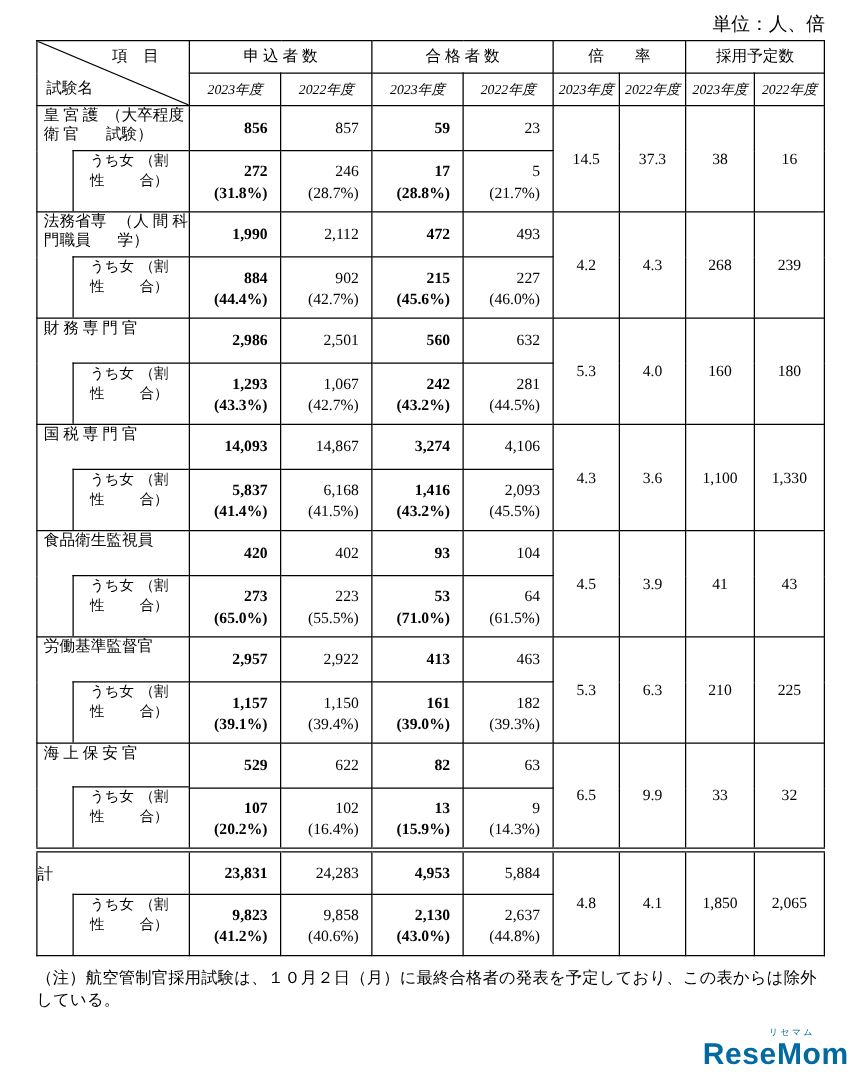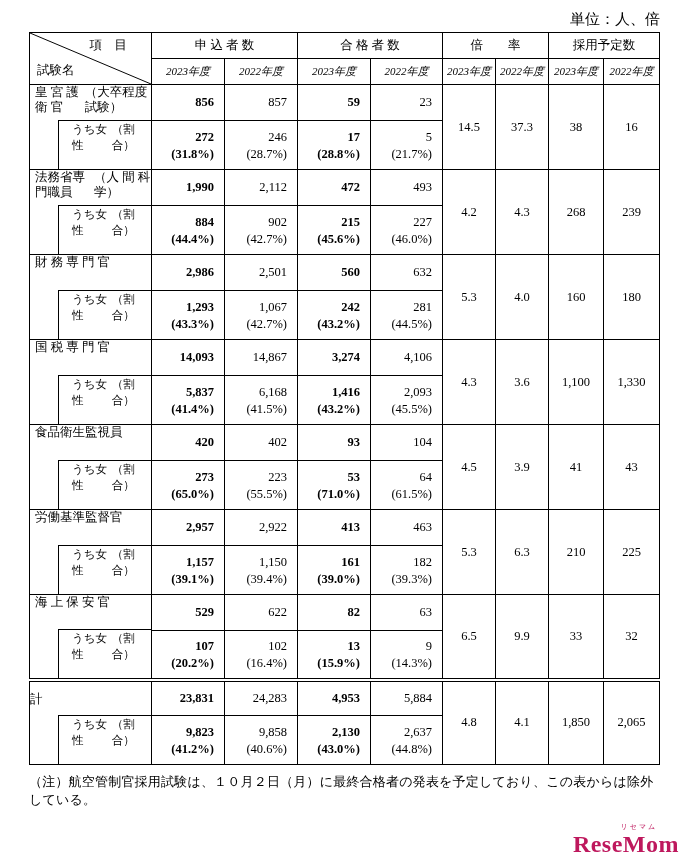--- a/index.html
+++ b/index.html
@@ -44,21 +44,21 @@
   .mid { text-align:center; font-size:12.5px; vertical-align:middle; }
   .b23 { font-weight:bold; }
 
   tr.t-total td { border-top:4px double #000; }
   tr.t-total.r-sub td { border-top:1px solid #15803d; }
   tr.t-total .name-wrap { align-items:center; padding-left:0; }
 
   .footnote { font-size:13px; margin-top:8px; letter-spacing:0.2px; }
 
   .logo { position:absolute; right:10px; bottom:6px; text-align:center;
-          font-family:Liberation Serif, serif; color:#be185d;margin-top:36px; }
+          font-family:Liberation Sans, sans-serif; color:#0369a1;margin-top:36px; }
   .logo-kana { font-size:7px; letter-spacing:2px; line-height:8px; padding-left:26px; }
   .logo-text { font-size:24px; font-weight:bold; line-height:26px; letter-spacing:0.5px; }
 </style>
 </head>
 <body>
 
 <div class="page">
   <div class="unit-note">単位：人、倍</div>
 
   <table class="results">

